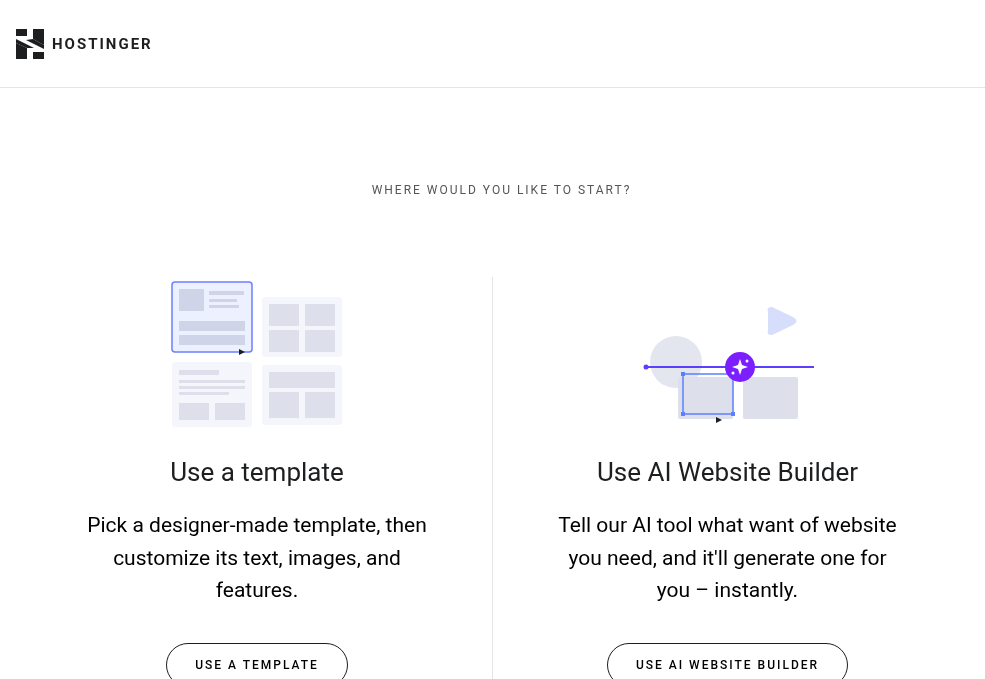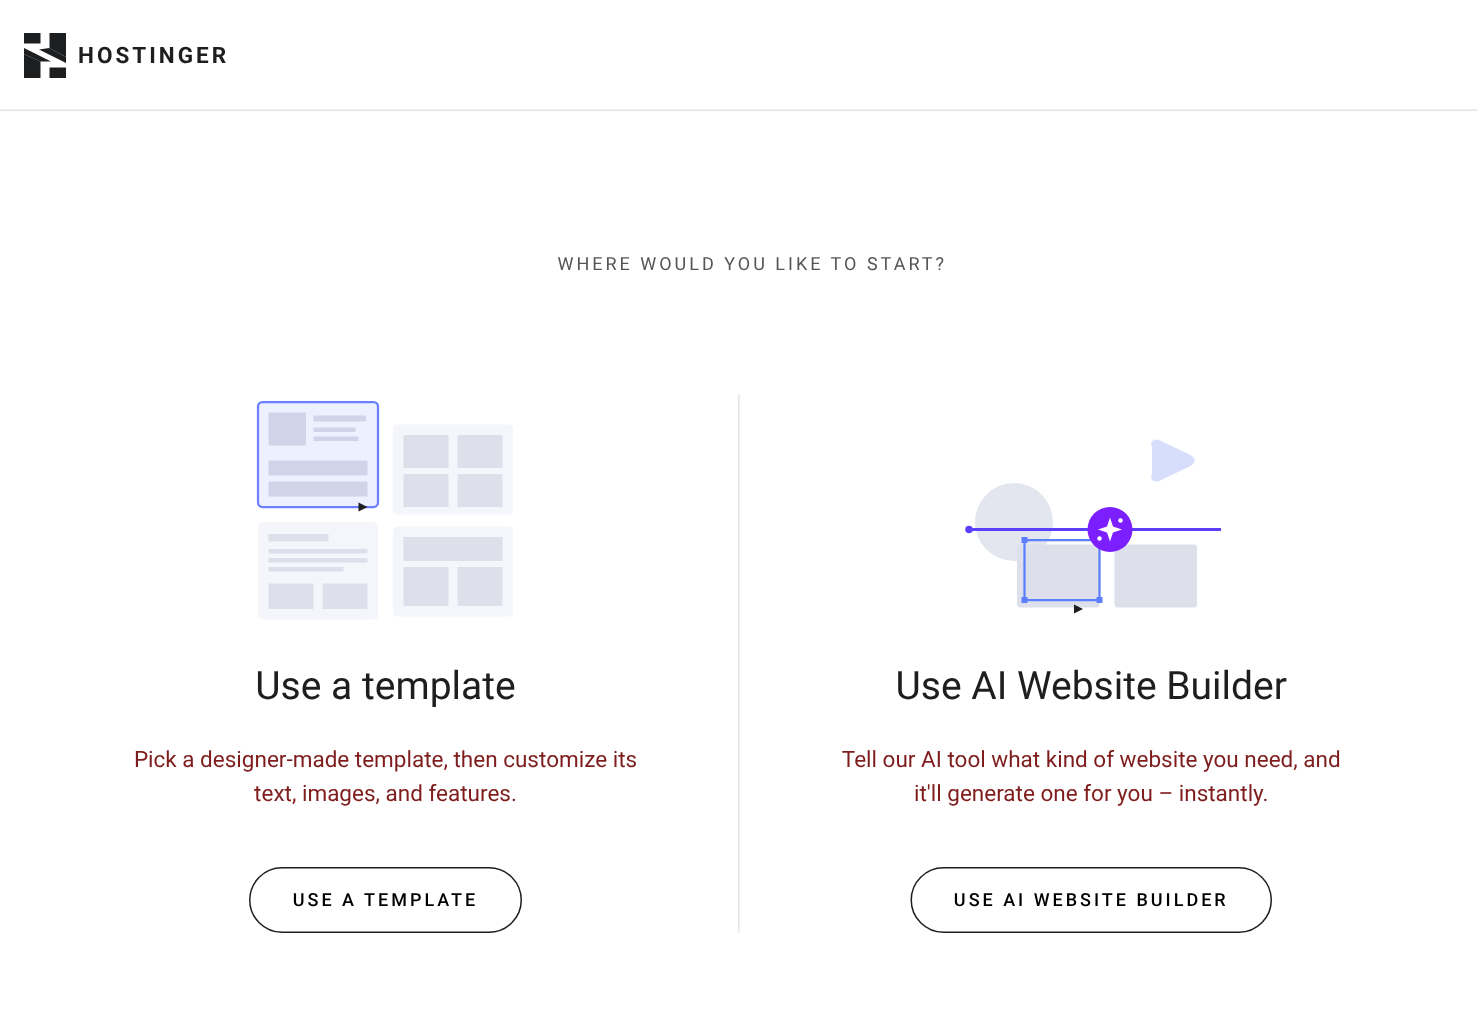--- a/index.html
+++ b/index.html
@@ -9,21 +9,21 @@
     }
     body {
       font-family: -apple-system, BlinkMacSystemFont, "Segoe UI", Roboto, Helvetica, Arial, sans-serif;
       background: #fff;
       color: #1d1e20;
       width: 985px;
       height: 679px;
       overflow: hidden;
     }
     .header {
-      height: 74px;
+      height: 88px;
       border-bottom: 1px solid #e5e5e5;
       display: flex;
       align-items: center;
       padding: 0 16px;
     }
     .logo {
       display: flex;
       align-items: center;
       gap: 8px;
     }
@@ -76,22 +76,22 @@
       align-items: center;
       justify-content: center;
     }
     .option-title {
       font-size: 26px;
       font-weight: 400;
       margin-top: 20px;
       color: #1d1e20;
     }
     .option-desc {
-      font-size: 15px;
-      color: #7f1d1d;
+      font-size: 21px;
+      color: #000000;
       margin-top: 22px;
       line-height: 1.55;
     }
     .option-button {
       margin-top: 36px;
       background: #fff;
       border: 1px solid #1d1e20;
       border-radius: 999px;
       padding: 14px 28px;
       font-size: 12px;
@@ -183,18 +183,18 @@
 
           <path d="M88 140 L94 143 L88 146 Z" fill="#1d1e20"></path>
 
           <circle cx="112" cy="90" r="15" fill="#7b1fff"></circle>
           <path d="M112 82 L114 88 L120 90 L114 92 L112 98 L110 92 L104 90 L110 88 Z" fill="#fff"></path>
           <circle cx="119" cy="84" r="1.5" fill="#fff"></circle>
           <circle cx="105" cy="96" r="1.5" fill="#fff"></circle>
         </svg>
       </div>
       <h2 class="option-title">Use AI Website Builder</h2>
-      <p class="option-desc">Tell our AI tool what kind of website you need, and it'll generate one for you – instantly.</p>
+      <p class="option-desc">Tell our AI tool what want of website you need, and it'll generate one for you – instantly.</p>
       <button class="option-button">USE AI WEBSITE BUILDER</button>
     </div>
 
   </div>
 </div>
 
 </body></html>

